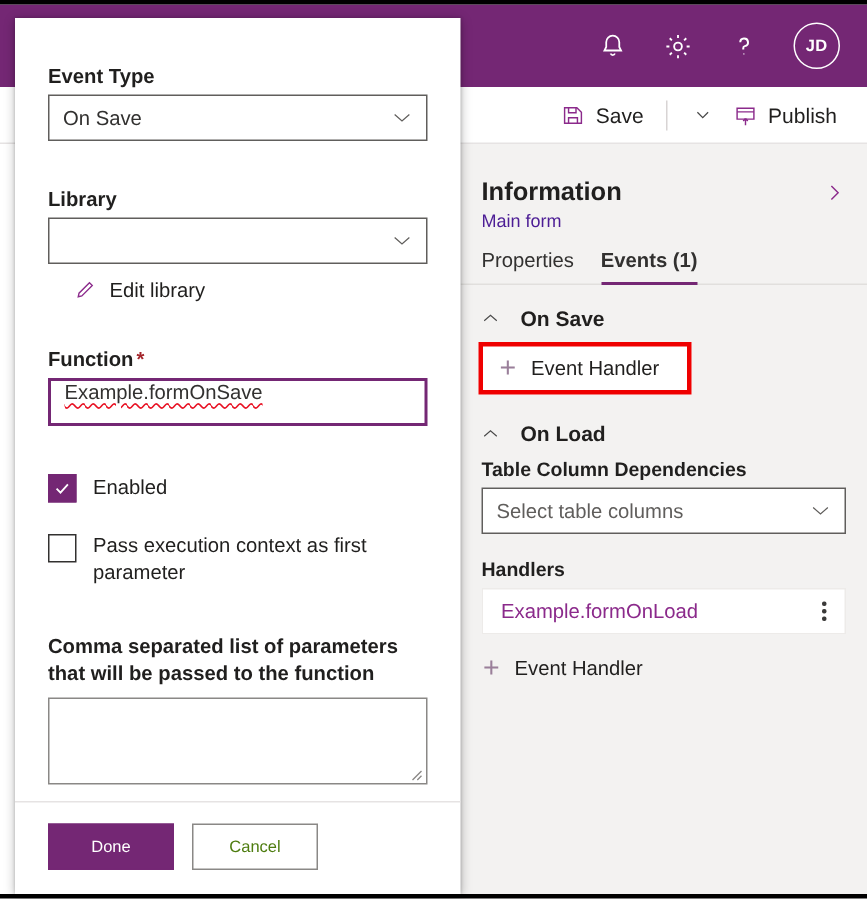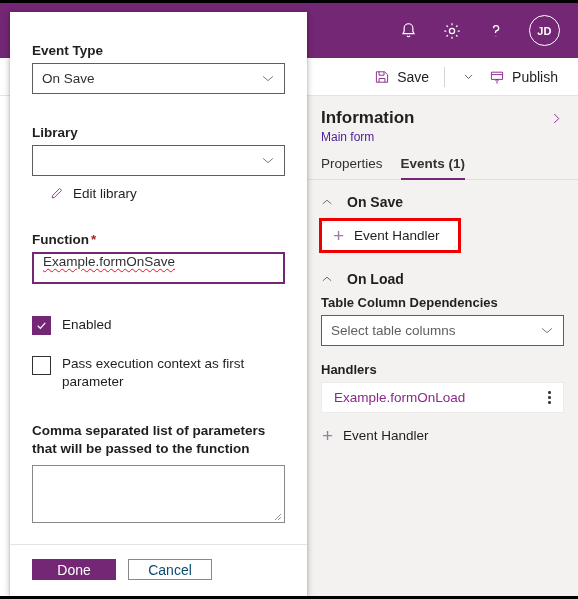--- a/index.html
+++ b/index.html
@@ -104,20 +104,21 @@
     left: 307px; top: 96px;
     width: 271px;
     bottom: 3px;
     background: #f3f2f1;
     box-sizing: border-box;
   }
   .rpanel-head {
     padding: 12px 14px 0 14px;
     display: flex;
     align-items: flex-start;
+    margin-top: 10px;
   }
   .rpanel-title {
     font-size: 17px;
     font-weight: 600;
     color: #201f1e;
     line-height: 20px;
   }
   .rpanel-sub {
     font-size: 12px;
     color: #4c1d95;
@@ -375,27 +376,27 @@
   }
 
   .dlg-footer {
     border-top: 1px solid #e6e3e3;
     padding: 14px 22px 16px 22px;
     display: flex;
     gap: 12px;
   }
   .btn {
     min-width: 84px;
-    height: 21px;
-    font-size: 14px;
+    height: 31px;
+    font-size: 11px;
     display: flex; align-items: center; justify-content: center;
     box-sizing: border-box;
   }
   .btn-primary { background: #742774; color: #ffffff; border: 1px solid #742774; }
-  .btn-default { background: #ffffff; color: #0c4a6e; border: 1px solid #8a8886; }
+  .btn-default { background: #ffffff; color: #4d7c0f; border: 1px solid #8a8886; }
 
   .frame-bottom {
     position: absolute;
     left: 0; bottom: 0; width: 578px; height: 3px;
     background: #000000;
   }
   .frame-top {
     position: absolute;
     left: 0; top: 0; width: 578px; height: 3px;
     background: #000000;

